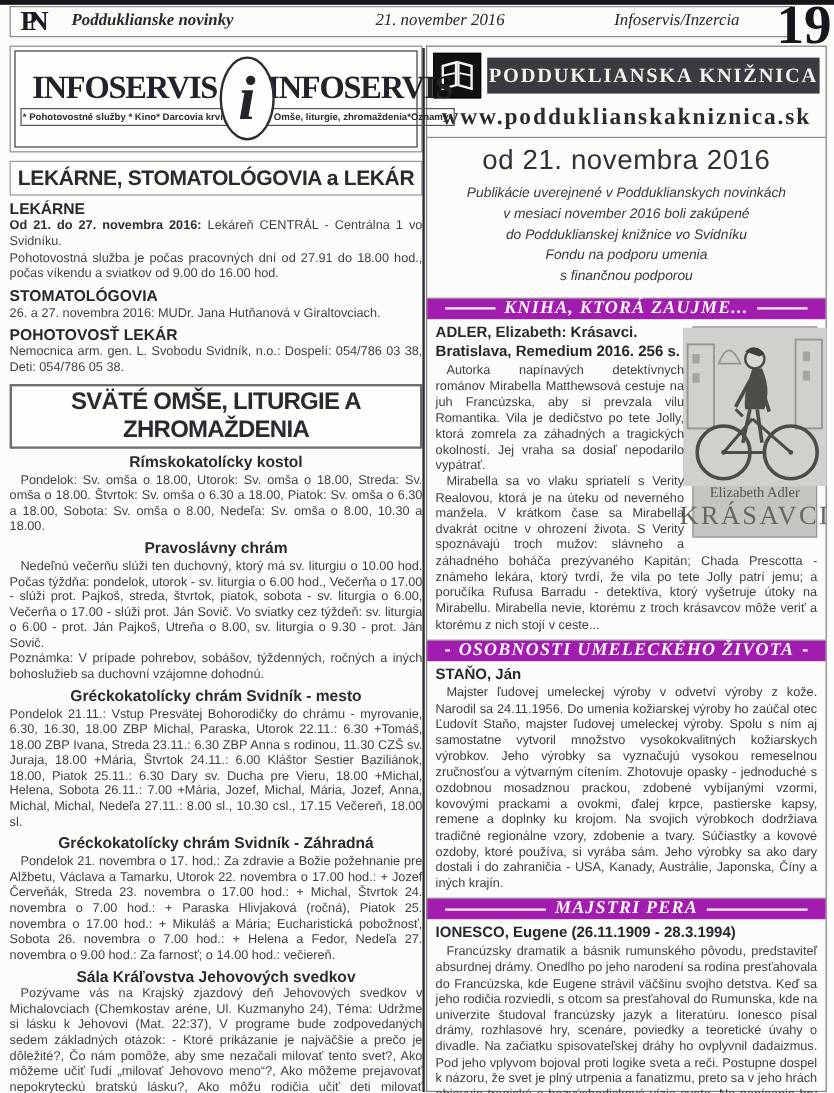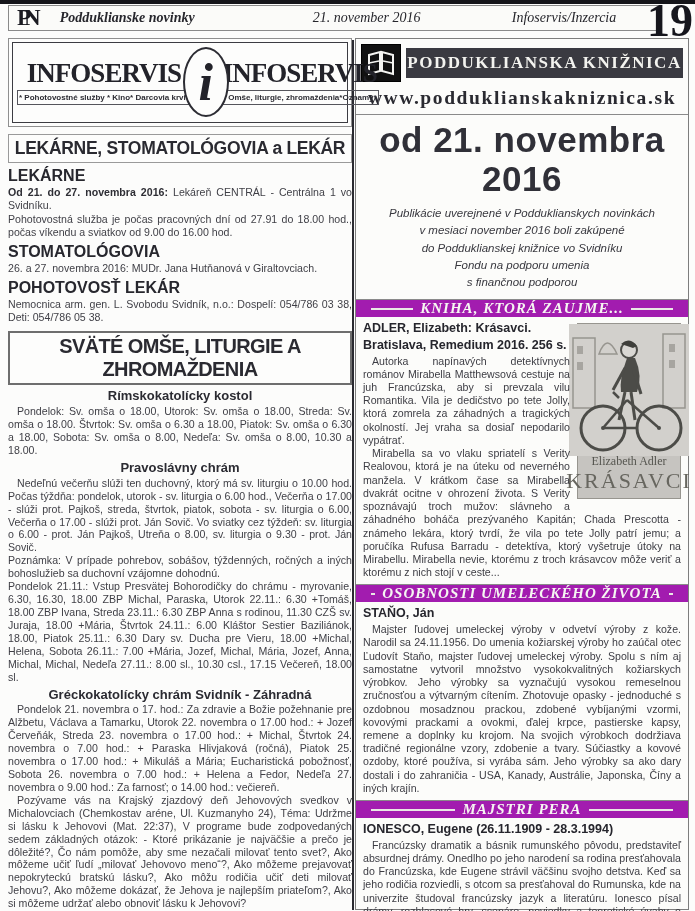--- a/index.html
+++ b/index.html
@@ -36,40 +36,40 @@
   .info-oval{width:46px;height:70px;border:2px solid #2c2c33;border-radius:50%;background:#fdfdfc;z-index:2;
              margin:0 -8px;flex:0 0 auto;display:flex;align-items:center;justify-content:center;
              font-family:"Liberation Serif",serif;font-style:italic;font-weight:bold;font-size:52px;color:#23232a;}
 
   
   .box-header{border:1px solid #9a9a9a;margin-top:7px;padding:3px 2px;text-align:center;
               font-weight:bold;font-size:17.5px;letter-spacing:-0.3px;color:#2a2a31;background:#fdfdfc;}
   .box-header.big{border:2px solid #6e6e6e;font-size:20px;letter-spacing:-0.6px;padding:2px;}
 
   .lk{font-size:10.6px;line-height:1.24;text-align:justify;}
-  .lk h4{margin:3px 0 0;font-size:16px;color:#27272e;}
+  .lk h4{margin:3px 0 0;font-size:13px;color:#27272e;}
   .lk p{margin:0 0 1px;}
   .lead-bold{font-weight:bold;color:#2e2e35;}
 
   .church{font-size:10.6px;line-height:1.22;text-align:justify;}
   .church h5{margin:3px 0 1px;text-align:center;font-size:13px;color:#2b2b32;}
   .church p{margin:0;text-indent:9px;}
   .church p.nonote{text-indent:0;}
 
   
   .lib-head{display:flex;align-items:center;padding:5px 5px 3px;}
   .lib-logo{width:40px;height:38px;background:#111;border:1px solid #000;display:flex;align-items:center;
             justify-content:center;flex:0 0 auto;}
   .lib-bar{flex:1;background:#3a3a41;color:#f3f3ef;margin-left:5px;height:30px;display:flex;align-items:center;
            justify-content:center;font-family:"Liberation Serif",serif;font-weight:bold;font-size:17px;
            letter-spacing:1.5px;}
   .lib-site{font-family:"Liberation Serif",serif;font-weight:bold;font-size:19.5px;letter-spacing:1.6px;
             text-align:center;color:#2a2a31;padding:2px 0 5px;border-bottom:1px solid #8a8a8a;}
   .date-block{border-bottom:1px solid #8a8a8a;padding:6px 4px 8px;}
-  .date-big{font-weight:bold;font-size:35px;letter-spacing:0.5px;text-align:center;color:#303038;line-height:1.1;}
+  .date-big{font-weight:normal;font-size:23px;letter-spacing:0.5px;text-align:center;color:#303038;line-height:1.1;}
   .intro{margin-top:7px;font-style:italic;font-size:11.5px;line-height:1.5;text-align:center;color:#38383f;}
 
   .band{background:#a21caf;color:#f6f6f2;height:23px;display:flex;align-items:center;padding:0 8px;
         font-family:"Liberation Serif",serif;font-style:italic;font-weight:bold;font-size:15px;letter-spacing:1px;}
   .band .line{flex:1;height:2px;background:#e9e9e5;margin:0 7px;}
   .band .txt{white-space:nowrap;}
 
   .rsec{padding:4px 7px 5px;font-size:10.6px;line-height:1.25;text-align:justify;color:#3d3d44;}
   .rsec h4{margin:0 0 1px;font-size:12.5px;color:#26262d;text-align:left;}
   .rsec p{margin:0;text-indent:9px;}
@@ -127,25 +127,27 @@
       <div class="box-header big">SVÄTÉ OMŠE, LITURGIE A ZHROMAŽDENIA</div>
 
       <div class="church">
         <h5>Rímskokatolícky kostol</h5>
         <p>Pondelok: Sv. omša o 18.00, Utorok: Sv. omša o 18.00, Streda: Sv. omša o 18.00. Štvrtok: Sv. omša o 6.30 a 18.00, Piatok: Sv. omša o 6.30 a 18.00, Sobota: Sv. omša o 8.00, Nedeľa: Sv. omša o 8.00, 10.30 a 18.00.</p>
 
         <h5>Pravoslávny chrám</h5>
         <p>Nedeľnú večerňu slúži ten duchovný, ktorý má sv. liturgiu o 10.00 hod. Počas týždňa: pondelok, utorok - sv. liturgia o 6.00 hod., Večerňa o 17.00 - slúži prot. Pajkoš, streda, štvrtok, piatok, sobota - sv. liturgia o 6.00, Večerňa o 17.00 - slúži prot. Ján Sovič. Vo sviatky cez týždeň: sv. liturgia o 6.00 - prot. Ján Pajkoš, Utreňa o 8.00, sv. liturgia o 9.30 - prot. Ján Sovič.</p>
         <p class="nonote">Poznámka: V prípade pohrebov, sobášov, týždenných, ročných a iných bohoslužieb sa duchovní vzájomne dohodnú.</p>
 
+        <h5>Gréckokatolícky chrám Svidník - mesto</h5>
         <p class="nonote">Pondelok 21.11.: Vstup Presvätej Bohorodičky do chrámu - myrovanie, 6.30, 16.30, 18.00 ZBP Michal, Paraska, Utorok 22.11.: 6.30 +Tomáš, 18.00 ZBP Ivana, Streda 23.11.: 6.30 ZBP Anna s rodinou, 11.30 CZŠ sv. Juraja, 18.00 +Mária, Štvrtok 24.11.: 6.00 Kláštor Sestier Baziliánok, 18.00, Piatok 25.11.: 6.30 Dary sv. Ducha pre Vieru, 18.00 +Michal, Helena, Sobota 26.11.: 7.00 +Mária, Jozef, Michal, Mária, Jozef, Anna, Michal, Michal, Nedeľa 27.11.: 8.00 sl., 10.30 csl., 17.15 Večereň, 18.00 sl.</p>
 
         <h5>Gréckokatolícky chrám Svidník - Záhradná</h5>
         <p>Pondelok 21. novembra o 17. hod.: Za zdravie a Božie požehnanie pre Alžbetu, Václava a Tamarku, Utorok 22. novembra o 17.00 hod.: + Jozef Červeňák, Streda 23. novembra o 17.00 hod.: + Michal, Štvrtok 24. novembra o 7.00 hod.: + Paraska Hlivjaková (ročná), Piatok 25. novembra o 17.00 hod.: + Mikuláš a Mária; Eucharistická pobožnosť, Sobota 26. novembra o 7.00 hod.: + Helena a Fedor, Nedeľa 27. novembra o 9.00 hod.: Za farnosť; o 14.00 hod.: večiereň.</p>
 
+        <h5>Sála Kráľovstva Jehovových svedkov</h5>
         <p>Pozývame vás na Krajský zjazdový deň Jehovových svedkov v Michalovciach (Chemkostav aréne, Ul. Kuzmanyho 24), Téma: Udržme si lásku k Jehovovi (Mat. 22:37), V programe bude zodpovedaných sedem základných otázok: - Ktoré prikázanie je najväčšie a prečo je dôležité?, Čo nám pomôže, aby sme nezačali milovať tento svet?, Ako môžeme učiť ľudí „milovať Jehovovo meno“?, Ako môžeme prejavovať nepokryteckú bratskú lásku?, Ako môžu rodičia učiť deti milovať Jehovu?, Ako môžeme dokázať, že Jehova je najlepším priateľom?, Ako si môžeme udržať alebo obnoviť lásku k Jehovovi?</p>
       </div>
 
     </div>
 
     <div class="divider"></div>
 
     <div class="col-right">
 
       <div class="lib-head">

